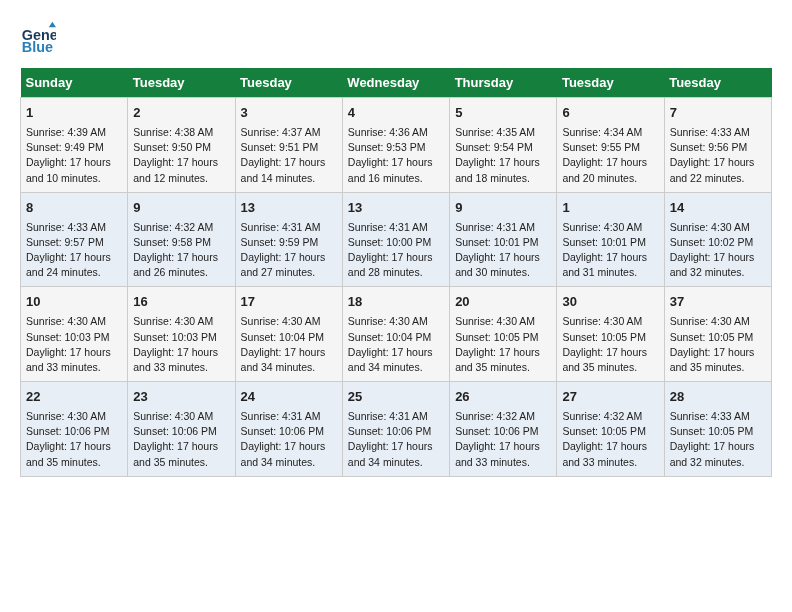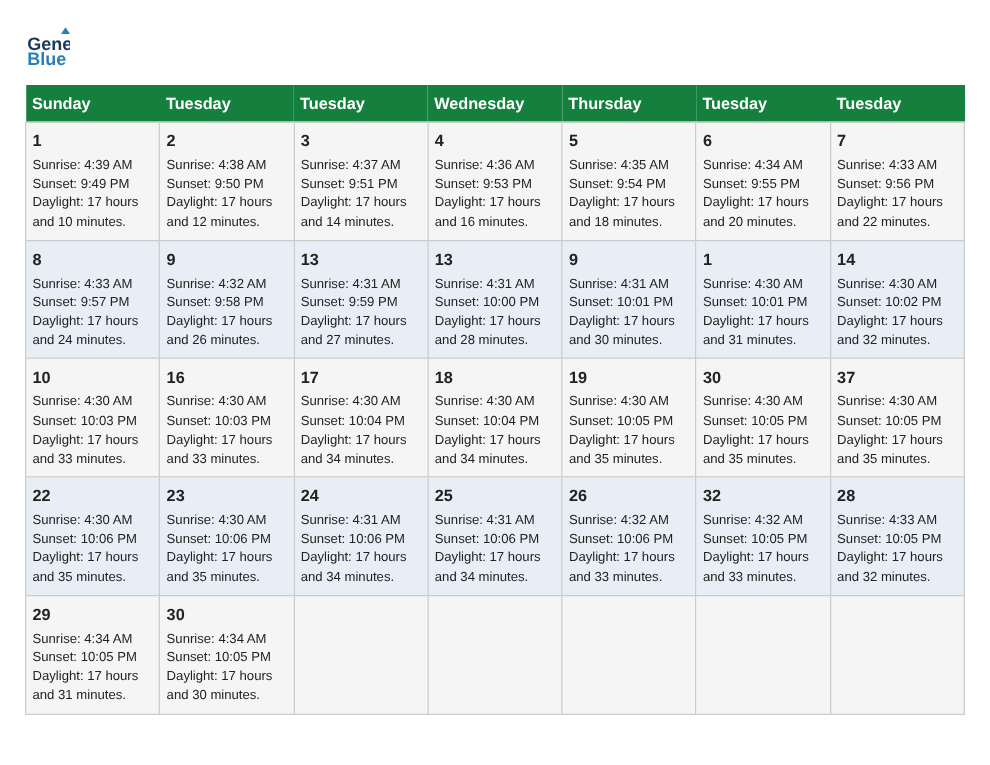--- a/index.html
+++ b/index.html
@@ -126,36 +126,27 @@
         <td><span class="day-num">13</span>Sunrise: 4:31 AM<br>Sunset: 10:00 PM<br>Daylight: 17 hours and 28 minutes.</td>
         <td><span class="day-num">9</span>Sunrise: 4:31 AM<br>Sunset: 10:01 PM<br>Daylight: 17 hours and 30 minutes.</td>
         <td><span class="day-num">1</span>Sunrise: 4:30 AM<br>Sunset: 10:01 PM<br>Daylight: 17 hours and 31 minutes.</td>
         <td><span class="day-num">14</span>Sunrise: 4:30 AM<br>Sunset: 10:02 PM<br>Daylight: 17 hours and 32 minutes.</td>
       </tr>
       <tr>
         <td><span class="day-num">10</span>Sunrise: 4:30 AM<br>Sunset: 10:03 PM<br>Daylight: 17 hours and 33 minutes.</td>
         <td><span class="day-num">16</span>Sunrise: 4:30 AM<br>Sunset: 10:03 PM<br>Daylight: 17 hours and 33 minutes.</td>
         <td><span class="day-num">17</span>Sunrise: 4:30 AM<br>Sunset: 10:04 PM<br>Daylight: 17 hours and 34 minutes.</td>
         <td><span class="day-num">18</span>Sunrise: 4:30 AM<br>Sunset: 10:04 PM<br>Daylight: 17 hours and 34 minutes.</td>
-        <td><span class="day-num">19</span>Sunrise: 4:30 AM<br>Sunset: 10:05 PM<br>Daylight: 17 hours and 35 minutes.</td>
+        <td><span class="day-num">20</span>Sunrise: 4:30 AM<br>Sunset: 10:05 PM<br>Daylight: 17 hours and 35 minutes.</td>
         <td><span class="day-num">30</span>Sunrise: 4:30 AM<br>Sunset: 10:05 PM<br>Daylight: 17 hours and 35 minutes.</td>
         <td><span class="day-num">37</span>Sunrise: 4:30 AM<br>Sunset: 10:05 PM<br>Daylight: 17 hours and 35 minutes.</td>
       </tr>
       <tr>
         <td><span class="day-num">22</span>Sunrise: 4:30 AM<br>Sunset: 10:06 PM<br>Daylight: 17 hours and 35 minutes.</td>
         <td><span class="day-num">23</span>Sunrise: 4:30 AM<br>Sunset: 10:06 PM<br>Daylight: 17 hours and 35 minutes.</td>
         <td><span class="day-num">24</span>Sunrise: 4:31 AM<br>Sunset: 10:06 PM<br>Daylight: 17 hours and 34 minutes.</td>
         <td><span class="day-num">25</span>Sunrise: 4:31 AM<br>Sunset: 10:06 PM<br>Daylight: 17 hours and 34 minutes.</td>
         <td><span class="day-num">26</span>Sunrise: 4:32 AM<br>Sunset: 10:06 PM<br>Daylight: 17 hours and 33 minutes.</td>
-        <td><span class="day-num">32</span>Sunrise: 4:32 AM<br>Sunset: 10:05 PM<br>Daylight: 17 hours and 33 minutes.</td>
+        <td><span class="day-num">27</span>Sunrise: 4:32 AM<br>Sunset: 10:05 PM<br>Daylight: 17 hours and 33 minutes.</td>
         <td><span class="day-num">28</span>Sunrise: 4:33 AM<br>Sunset: 10:05 PM<br>Daylight: 17 hours and 32 minutes.</td>
-      </tr>
-      <tr>
-        <td><span class="day-num">29</span>Sunrise: 4:34 AM<br>Sunset: 10:05 PM<br>Daylight: 17 hours and 31 minutes.</td>
-        <td><span class="day-num">30</span>Sunrise: 4:34 AM<br>Sunset: 10:05 PM<br>Daylight: 17 hours and 30 minutes.</td>
-        <td class="empty"></td>
-        <td class="empty"></td>
-        <td class="empty"></td>
-        <td class="empty"></td>
-        <td class="empty"></td>
       </tr>
     </tbody>
 </table>
 
 </body></html>

